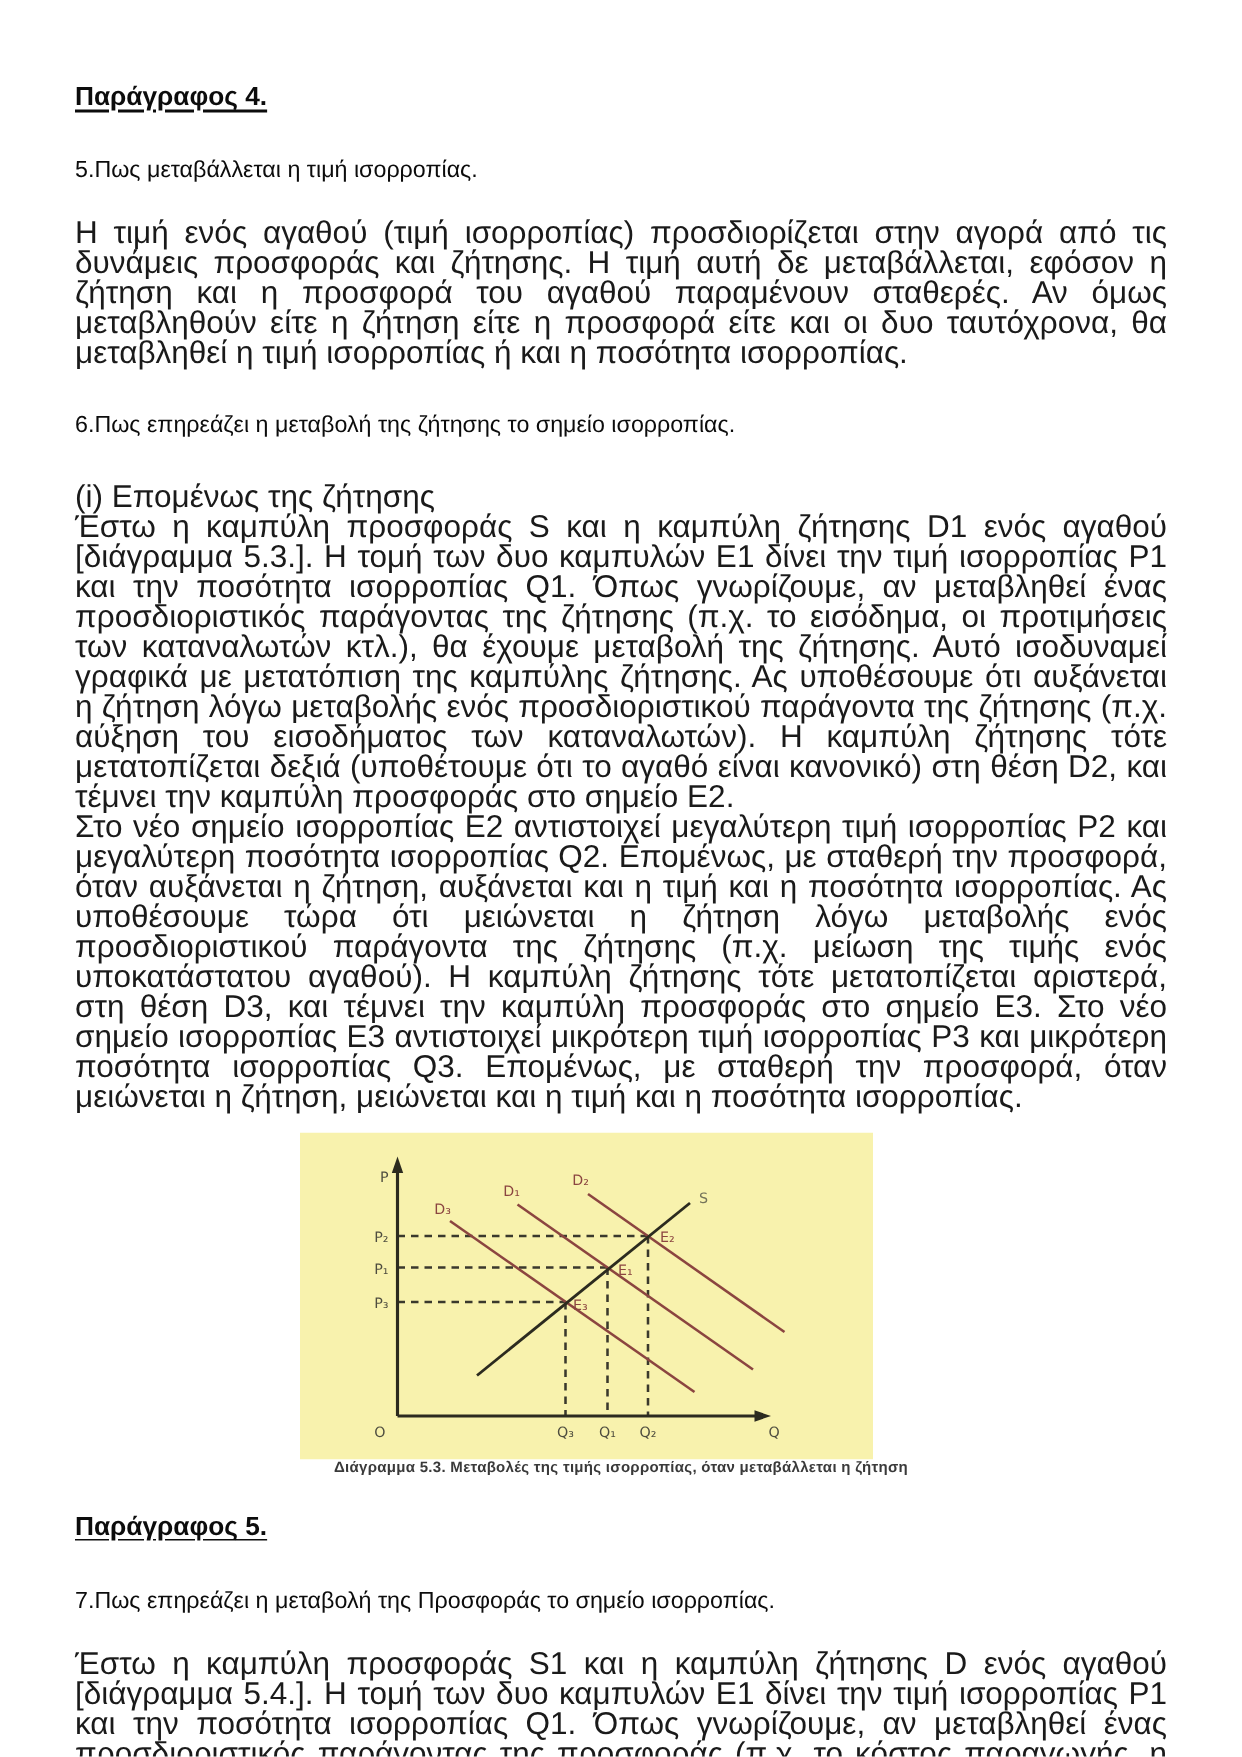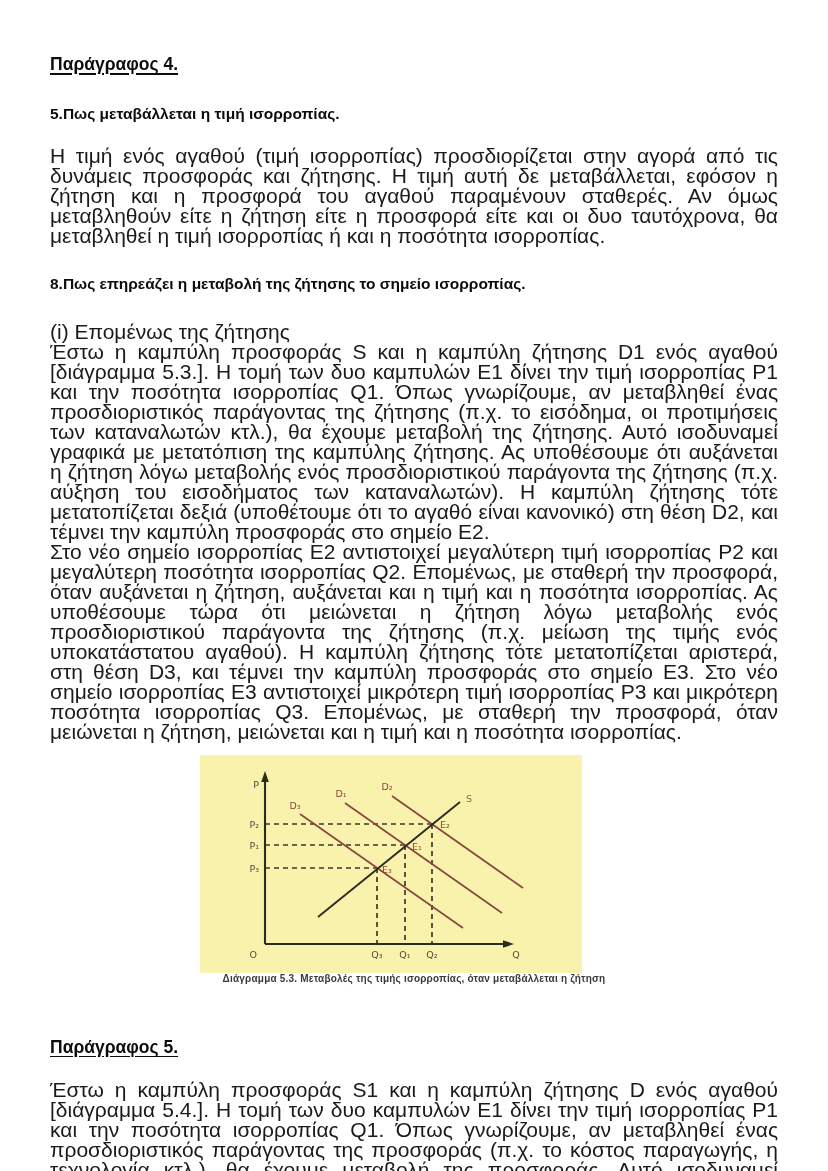--- a/index.html
+++ b/index.html
@@ -11,59 +11,59 @@
     -webkit-font-smoothing: antialiased;
   }
   .page { box-sizing: border-box; width: 828px; padding: 53px 50px 0 50px; }
 
   .section-heading {
     font-size: 17.5px; font-weight: bold; color: #0c0c0c;
     text-decoration: underline; text-decoration-thickness: 2px; text-underline-offset: 3px;
     margin: 0; line-height: 22px;
   }
   .sub-heading {
-    font-size: 15.5px; font-weight: bold; color: #0c0c0c;
+    font-size: 15.5px; font-weight: normal; color: #0c0c0c;
     margin: 0; line-height: 20px;
   }
   .body-para {
     font-size: 21px; line-height: 20px; margin: 0;
     text-align: justify; text-align-last: left; color: #1a1a1a;
   }
   .m-q5h   { margin-top: 29px; }
   .m-q5p   { margin-top: 22px; }
   .m-q6h   { margin-top: 28px; }
   .m-q6i   { margin-top: 28px; }
   .m-fig   { margin-top: 13px; }
 
   figure { margin: 13px 0 0 0; padding: 0; }
   .diagram-svg { display: block; margin-left: 150px; }
   figcaption {
     text-align: center;
     font-size: 10px; font-weight: bold; color: #3a3a3a;
     letter-spacing: 0.2px;
   }
 
-  .m-s5h  { margin-top: 52px; text-decoration: underline; }
+  .m-s5h  { margin-top: 22px; text-decoration: underline; }
   .m-q7h  { margin-top: 30px; }
   .m-q7p  { margin-top: 22px; }
 
   .dg-label { font-family: "DejaVu Sans", sans-serif; font-size: 9.5px; }
 </style>
 </head>
 <body>
 
 <div class="page">
 
   <h1 class="section-heading">Παράγραφος 4.</h1>
 
   <h2 class="sub-heading m-q5h">5.Πως μεταβάλλεται η τιμή ισορροπίας.</h2>
 
   <p class="body-para m-q5p">Η τιμή ενός αγαθού (τιμή ισορροπίας) προσδιορίζεται στην αγορά από τις δυνάμεις προσφοράς και ζήτησης. Η τιμή αυτή δε μεταβάλλεται, εφόσον η ζήτηση και η προσφορά του αγαθού παραμένουν σταθερές. Αν όμως μεταβληθούν είτε η ζήτηση είτε η προσφορά είτε και οι δυο ταυτόχρονα, θα μεταβληθεί η τιμή ισορροπίας ή και η ποσότητα ισορροπίας.</p>
 
-  <h2 class="sub-heading m-q6h">8.Πως επηρεάζει η μεταβολή της ζήτησης το σημείο ισορροπίας.</h2>
+  <h2 class="sub-heading m-q6h">6.Πως επηρεάζει η μεταβολή της ζήτησης το σημείο ισορροπίας.</h2>
 
   <p class="body-para m-q6i">(i) Επομένως της ζήτησης</p>
   <p class="body-para">Έστω η καμπύλη προσφοράς S και η καμπύλη ζήτησης D1 ενός αγαθού [διάγραμμα 5.3.]. Η τομή των δυο καμπυλών E1 δίνει την τιμή ισορροπίας P1 και την ποσότητα ισορροπίας Q1. Όπως γνωρίζουμε, αν μεταβληθεί ένας προσδιοριστικός παράγοντας της ζήτησης (π.χ. το εισόδημα, οι προτιμήσεις των καταναλωτών κτλ.), θα έχουμε μεταβολή της ζήτησης. Αυτό ισοδυναμεί γραφικά με μετατόπιση της καμπύλης ζήτησης. Ας υποθέσουμε ότι αυξάνεται η ζήτηση λόγω μεταβολής ενός προσδιοριστικού παράγοντα της ζήτησης (π.χ. αύξηση του εισοδήματος των καταναλωτών). Η καμπύλη ζήτησης τότε μετατοπίζεται δεξιά (υποθέτουμε ότι το αγαθό είναι κανονικό) στη θέση D2, και τέμνει την καμπύλη προσφοράς στο σημείο E2.</p>
   <p class="body-para">Στο νέο σημείο ισορροπίας E2 αντιστοιχεί μεγαλύτερη τιμή ισορροπίας P2 και μεγαλύτερη ποσότητα ισορροπίας Q2. Επομένως, με σταθερή την προσφορά, όταν αυξάνεται η ζήτηση, αυξάνεται και η τιμή και η ποσότητα ισορροπίας. Ας υποθέσουμε τώρα ότι μειώνεται η ζήτηση λόγω μεταβολής ενός προσδιοριστικού παράγοντα της ζήτησης (π.χ. μείωση της τιμής ενός υποκατάστατου αγαθού). Η καμπύλη ζήτησης τότε μετατοπίζεται αριστερά, στη θέση D3, και τέμνει την καμπύλη προσφοράς στο σημείο E3. Στο νέο σημείο ισορροπίας E3 αντιστοιχεί μικρότερη τιμή ισορροπίας P3 και μικρότερη ποσότητα ισορροπίας Q3. Επομένως, με σταθερή την προσφορά, όταν μειώνεται η ζήτηση, μειώνεται και η τιμή και η ποσότητα ισορροπίας.</p>
 
   <figure class="m-fig">
     <svg class="diagram-svg" width="382" height="218" viewBox="0 0 382 218">
 
       <rect x="0" y="0" width="382" height="218" fill="#f8f2ad"></rect>
 
@@ -111,16 +111,17 @@
         <text x="212" y="95">E₁</text>
         <text x="182" y="118">E₃</text>
       </g>
       <text class="dg-label" x="266" y="47" fill="#75745a">S</text>
     </svg>
     <figcaption>Διάγραμμα 5.3. Μεταβολές της τιμής ισορροπίας, όταν μεταβάλλεται η ζήτηση</figcaption>
   </figure>
 
   <h1 class="section-heading m-s5h">Παράγραφος 5.</h1>
 
+  <h2 class="sub-heading m-q7h">7.Πως επηρεάζει η μεταβολή της Προσφοράς το σημείο ισορροπίας.</h2>
 
   <p class="body-para m-q7p">Έστω η καμπύλη προσφοράς S1 και η καμπύλη ζήτησης D ενός αγαθού [διάγραμμα 5.4.]. Η τομή των δυο καμπυλών E1 δίνει την τιμή ισορροπίας P1 και την ποσότητα ισορροπίας Q1. Όπως γνωρίζουμε, αν μεταβληθεί ένας προσδιοριστικός παράγοντας της προσφοράς (π.χ. το κόστος παραγωγής, η τεχνολογία κτλ.), θα έχουμε μεταβολή της προσφοράς. Αυτό ισοδυναμεί γραφικά με μετατόπιση της καμπύλης</p>
 
 </div>
 
 </body></html>

